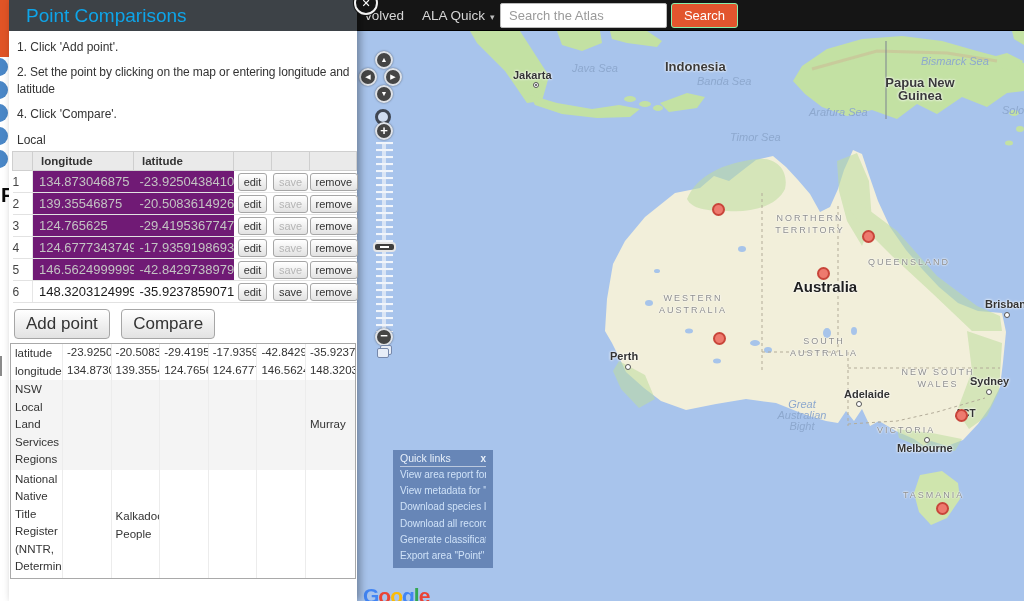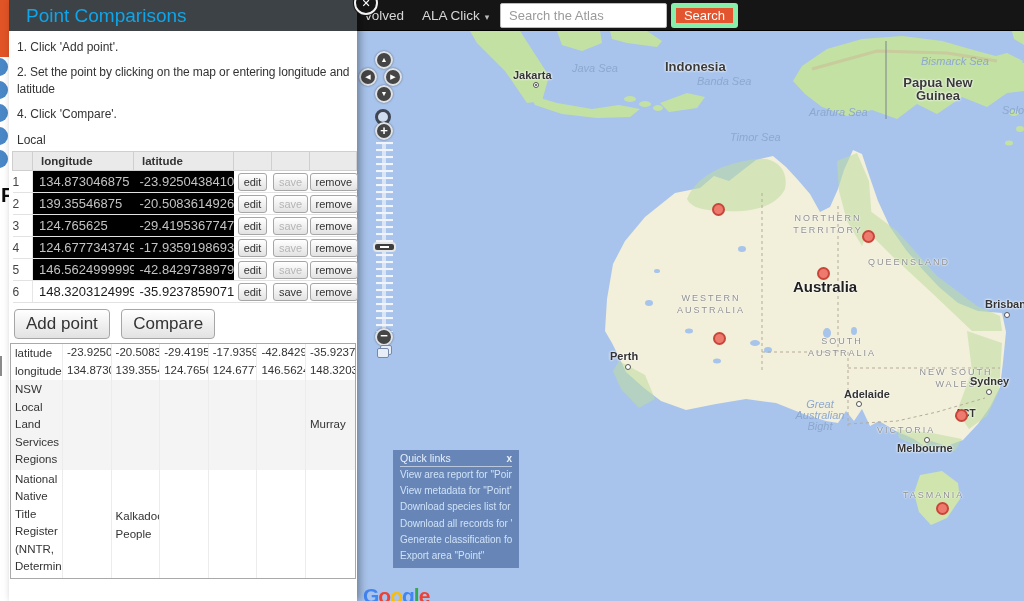--- a/index.html
+++ b/index.html
@@ -11,28 +11,28 @@
   .under-icon { position:absolute; left:-10px; width:18px; height:18px; border-radius:50%; background:#4a87c7; }
   .under-letter { position:absolute; left:1px; top:184px; font-size:20px; font-weight:bold; color:#0a0a0a; }
   .under-tick { position:absolute; left:0; top:356px; width:2px; height:20px; background:#8a8a8a; }
 
   
   .nav { position:absolute; left:357px; top:0; width:667px; height:31px; background:#151515; border-bottom:1px solid #000; z-index:4; }
   .nav-item { position:absolute; top:0; line-height:31px; color:#d6d6d6; font-size:13.5px; }
   .nav-caret { font-size:9px; color:#bbb; margin-left:5px; }
   .nav-search { position:absolute; left:143px; top:3px; width:167px; height:25px; border:1px solid #bbb; border-radius:2px; background:#fff; padding:5px 8px; font-size:13px; color:#333; }
   .nav-search::placeholder { color:#9a9a9a; }
-  .nav-search-btn { position:absolute; left:314px; top:3px; width:67px; height:25px; background:#e2552e; color:#fff; border:5px solid #86efac; border-radius:3px; font-size:13px; }
+  .nav-search-btn { position:absolute; left:314px; top:3px; width:67px; height:25px; background:#e2552e; color:#fff; border:1px solid #86efac; border-radius:3px; font-size:13px; }
 
   
   .map { position:absolute; left:357px; top:31px; width:667px; height:570px; background:#a8c4ec; overflow:hidden; z-index:1; }
   .map svg { position:absolute; left:0; top:0; }
   .maplabel { position:absolute; white-space:nowrap; }
   .sea { font-style:italic; color:#8da8ce; font-size:11px; }
-  .sea.wrap, .state.wrap, .country.wrap { white-space:normal; text-align:center; line-height:11px;margin-left:18px; }
+  .sea.wrap, .state.wrap, .country.wrap { white-space:normal; text-align:center; line-height:11px; }
   .state { color:#8f8f8f; font-size:9px; letter-spacing:2px; text-shadow:0 0 2px #fff,0 0 2px #fff; }
   .state.wrap { line-height:12px; }
   .country { font-weight:bold; color:#3a3a3a; font-size:13px; text-shadow:0 0 2px #fff,0 0 3px #fff; }
   .country.big { font-size:15px; color:#1f1f1f; }
   .country.wrap { line-height:13px; }
   .city { font-weight:bold; color:#333; font-size:11px; text-shadow:0 0 2px #fff,0 0 3px #fff; }
   .dot { position:absolute; width:6px; height:6px; border:1.5px solid #555; border-radius:50%; background:#fff; }
   .dot-capital { display:flex; align-items:center; justify-content:center; }
   .dot-capital::after { content:""; width:2px; height:2px; background:#444; border-radius:50%; }
   .marker { position:absolute; width:13px; height:13px; border-radius:50%; background:#ee7a6e; border:2px solid #c8453a; z-index:3; }
@@ -47,21 +47,21 @@
   .slider-ticks { position:absolute; left:19px; top:111px; width:17px; height:190px;
     background:repeating-linear-gradient(to bottom, rgba(245,248,252,.95) 0 2px, rgba(190,205,230,.35) 2px 3px, transparent 3px 7px); z-index:5; }
   .slider-rail { position:absolute; left:25px; top:111px; width:4px; height:190px; background:rgba(240,244,250,.7); z-index:5; }
   .slider-handle { position:absolute; left:16px; top:211px; width:23px; height:10px; background:#3e3e3e; border:2px solid #e6e6e6; border-radius:4px; z-index:6; }
   .slider-handle::after { content:""; display:block; width:9px; height:2px; background:#fff; margin:2px auto; }
   .layers-icon { position:absolute; left:20px; top:314px; width:15px; height:13px; z-index:5; }
   .layers-icon .pg { position:absolute; width:12px; height:10px; background:#e7edf7; border:1.5px solid #7688ab; border-radius:2px; }
   .layers-icon .pg.back { left:3px; top:0; } .layers-icon .pg.front { left:0; top:3px; }
 
   
-  .qlinks { position:absolute; left:36px; top:419px; width:126px; height:118px; background:rgba(84,116,168,.78); z-index:7; padding:0 7px; }
+  .qlinks { position:absolute; left:36px; top:419px; width:100px; height:118px; background:rgba(84,116,168,.78); z-index:7; padding:0 7px; }
   .qlinks-head { display:flex; justify-content:space-between; align-items:center; height:17px; border-bottom:1px solid rgba(255,255,255,.55); color:#e8f0fa; font-size:10.5px; }
   .qlinks-x { color:#e8f0fa; font-size:10px; font-weight:bold; }
   .qlinks a { display:block; color:#cfe2f8; font-size:10px; line-height:16.2px; text-decoration:none; white-space:nowrap; overflow:hidden; }
 
   
   .glogo { position:absolute; left:6px; top:553px; font-size:21px; font-weight:bold; letter-spacing:-1px; z-index:2; }
 
   
   .panel { position:absolute; left:9px; top:0; width:348px; height:601px; background:#fff; box-shadow:3px 0 8px rgba(0,0,0,.35); z-index:10; }
   .panel-header { height:31px; background:#3d4247; color:#0ea5e9; font-size:19px; line-height:31px; padding-left:17px; }
@@ -70,21 +70,21 @@
   .panel-body p { margin:0 0 8px; line-height:17px; }
   .step2 { width:340px; letter-spacing:-.1px; }
   .step3 { margin-bottom:10px !important; }
   .points-label { margin:0 0 4px; }
 
   table.points { border-collapse:collapse; margin-left:-5px; table-layout:fixed; width:344px; font-size:13px; }
   table.points th { background:#eaeaea; border:1px solid #cfcfcf; font-size:11.5px; text-align:left; padding:2px 0 2px 8px; height:19px; }
   table.points td { border-bottom:1px solid #e2e2e2; height:22px; padding:0; }
   td.rownum { font-size:12px; color:#444; padding-left:4px; border-right:1px solid #e6e6e6; }
   td.cell-input input { width:100%; height:20px; border:0; background:transparent; font-size:13px; padding:0 0 0 6px; font-family:inherit; }
-  tr.saved td.cell-input { background:#000000; }
+  tr.saved td.cell-input { background:#701a75; }
   tr.saved input { color:#c3c3c3; }
   tr.editing input { color:#1a1a1a; }
   td.cell-btn { text-align:center; border-bottom:0; }
 
   .btn { border:1px solid #a6a6a6; border-radius:3px; background:linear-gradient(#fff,#e2e2e2); font-size:11px; color:#333; padding:2px 5px; font-family:inherit;text-align:right; }
   .btn.disabled { color:#b5b5b5; }
   .btn-lg { font-size:17px; padding:4px 11px; border-radius:4px; }
   .btn-row { margin:6px 0 0 -3px; }
   .btn-row .btn-lg { margin-right:8px; }
   .results-row { margin:8px 0 0 -3px; display:flex; align-items:center; }
@@ -107,21 +107,21 @@
 <div class="under-icon" style="top:58px"></div>
 <div class="under-icon" style="top:81px"></div>
 <div class="under-icon" style="top:104px"></div>
 <div class="under-icon" style="top:127px"></div>
 <div class="under-icon" style="top:150px"></div>
 <div class="under-letter">F</div>
 <div class="under-tick"></div>
 
 <div class="nav">
   <span class="nav-item" style="left:8px"><span>volved</span></span>
-  <span class="nav-item" style="left:65px"><span>ALA Click</span><span class="nav-caret">▾</span></span>
+  <span class="nav-item" style="left:65px"><span>ALA Quick</span><span class="nav-caret">▾</span></span>
   <input class="nav-search" placeholder="Search the Atlas" style="">
   <button class="nav-search-btn">Search</button>
 </div>
 
 <div class="map">
   <svg width="667" height="570" viewBox="0 0 667 570">
 
     <g fill="#c3e1a3">
       <polygon points="113,0 163,0 192,45 185,70 170,72 148,40 120,12"></polygon>
       <polygon points="173,64 200,72 235,78 262,74 283,78 273,86 240,87 205,83 178,74"></polygon>

